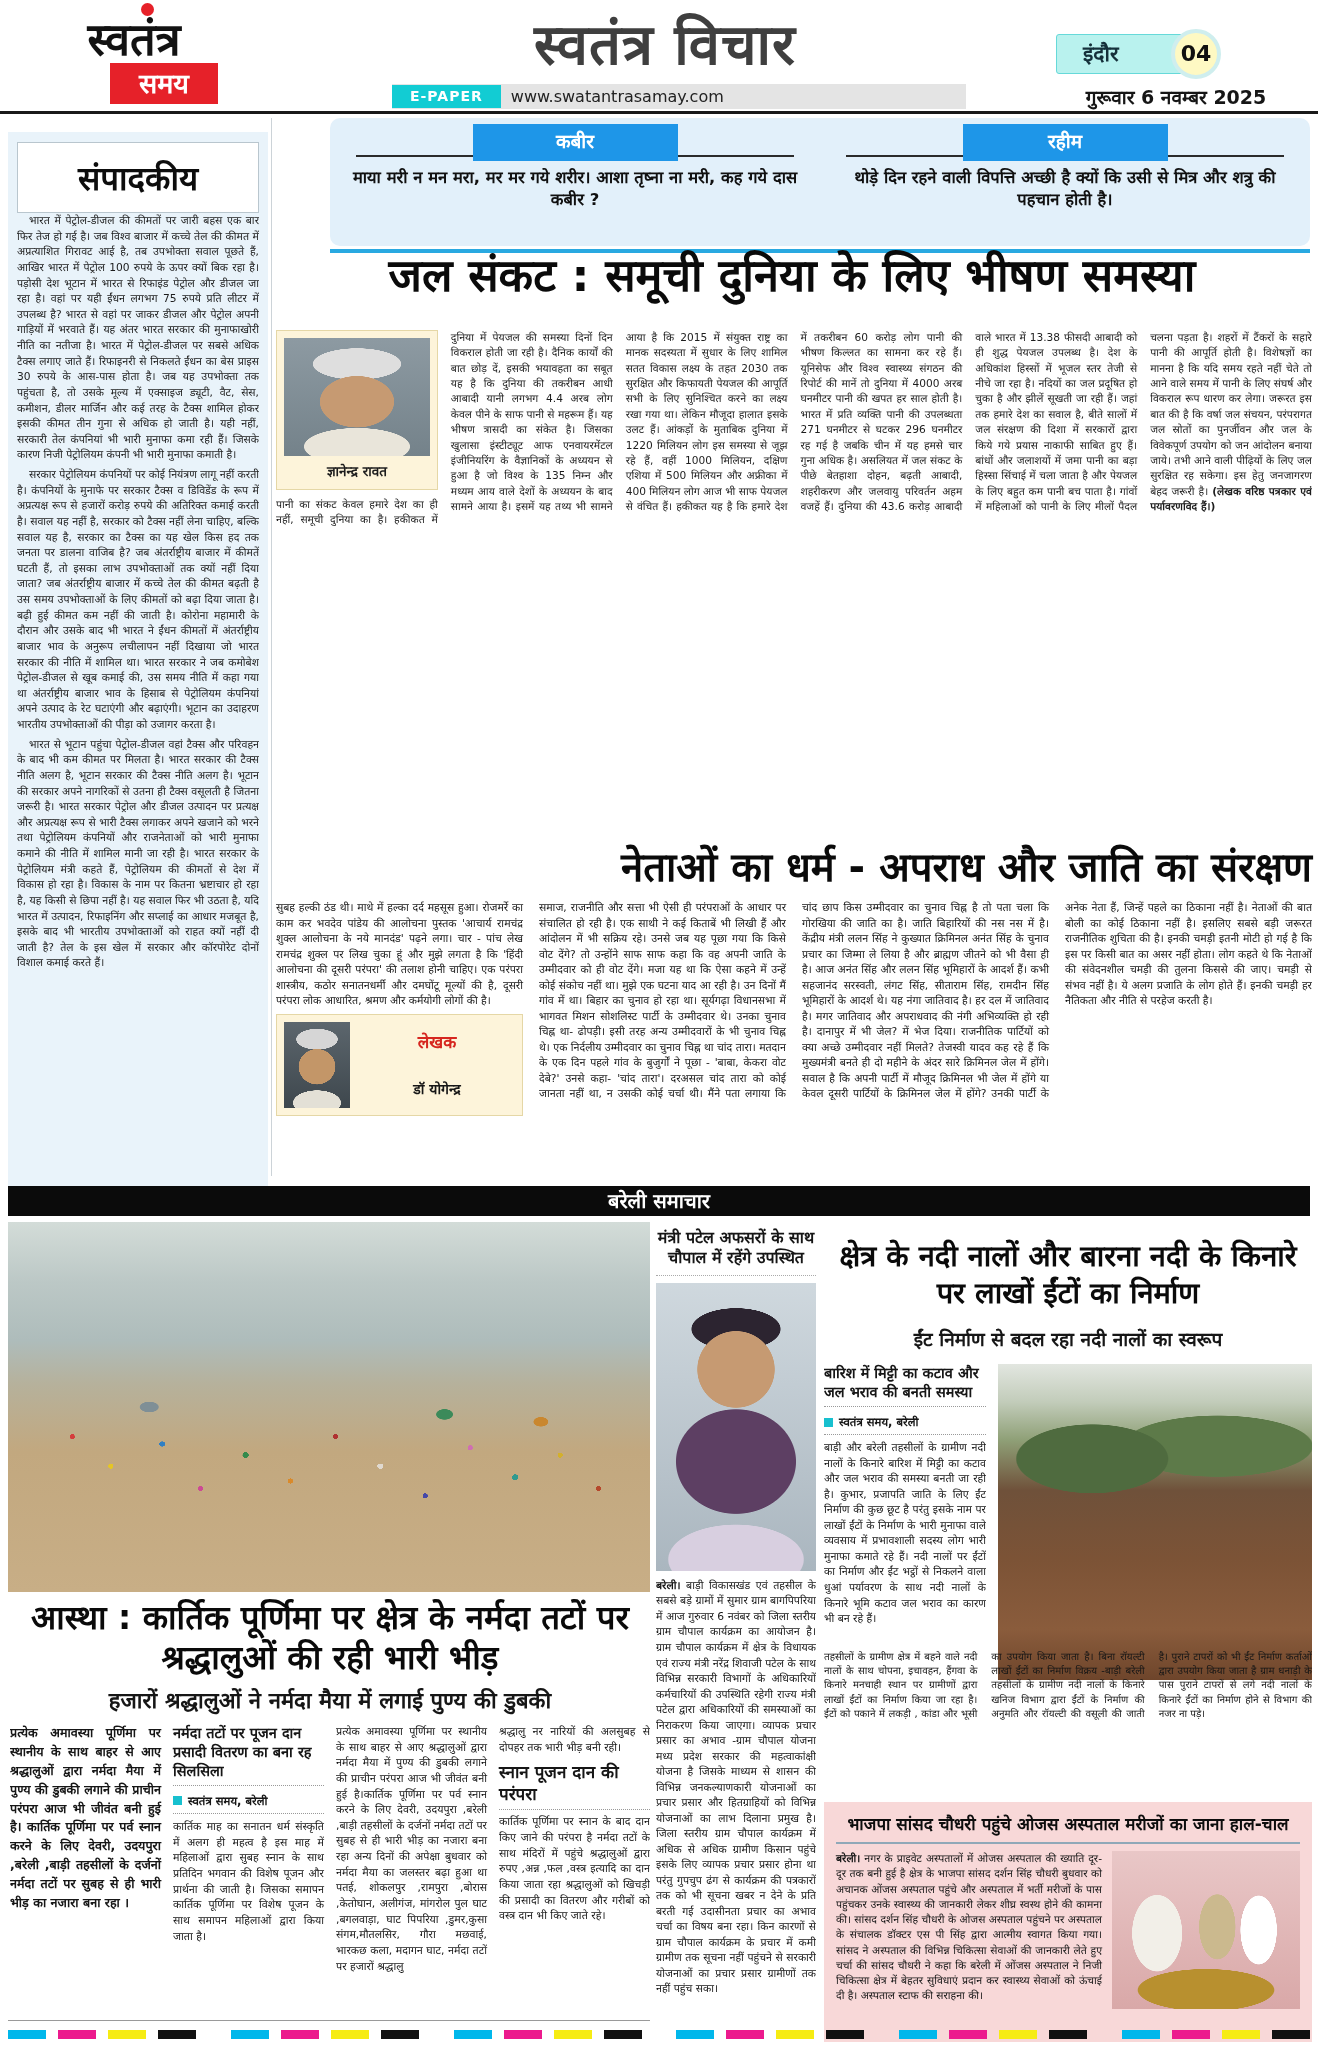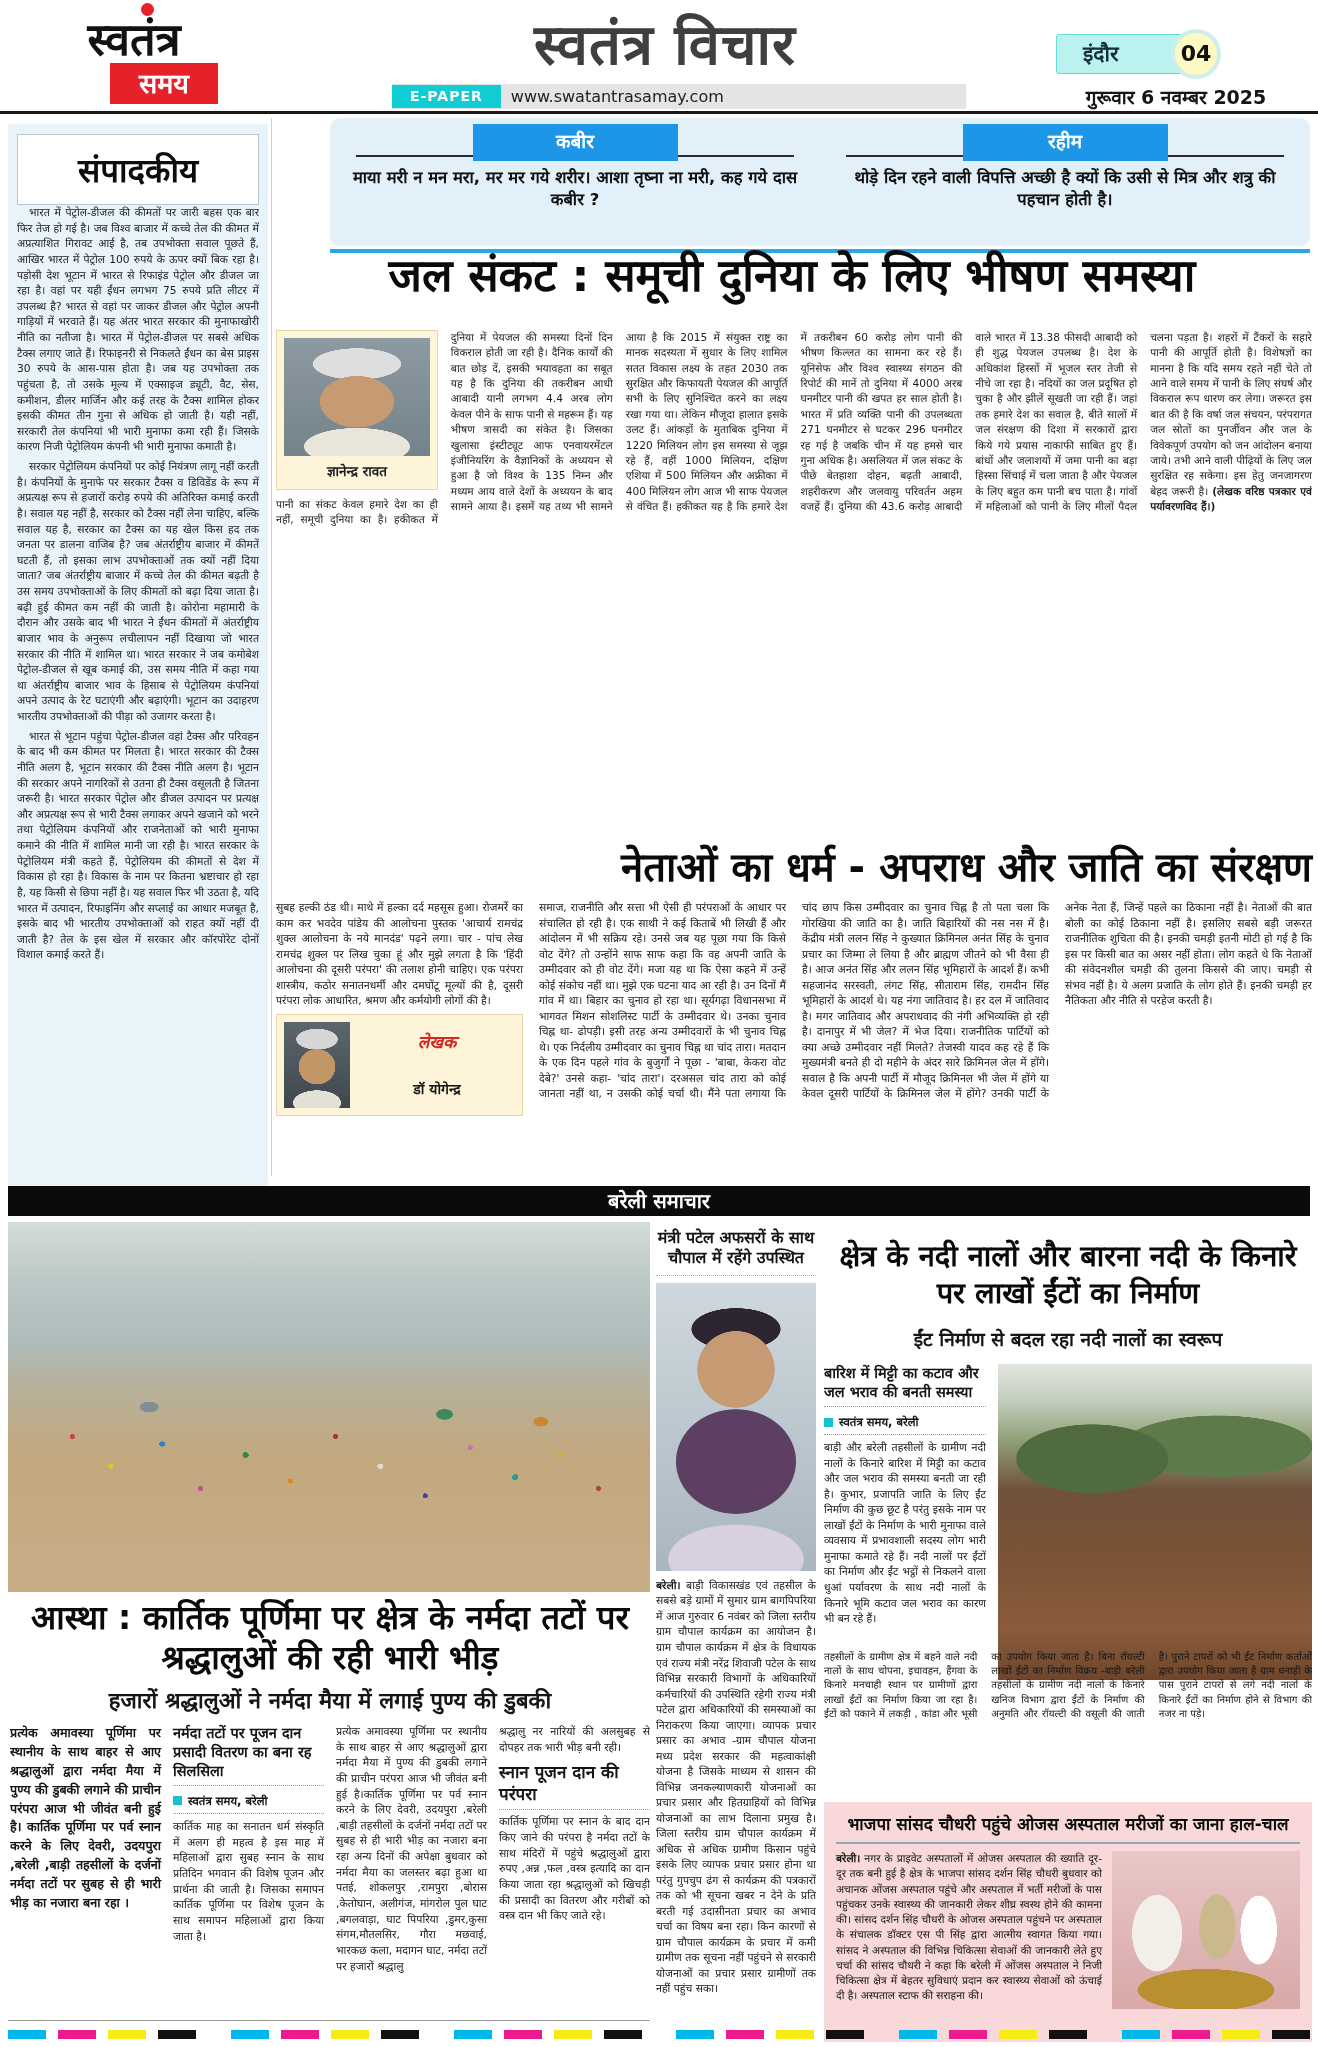--- a/index.html
+++ b/index.html
@@ -22,21 +22,21 @@
   .city{position:absolute;left:1056px;top:34px;width:148px;height:38px;background:var(--city_box_bg,#b9f2ee);
         border:1px solid var(--city_box_border,#66d9d9);border-radius:3px;}
   .city-label{display:block;line-height:38px;padding-left:26px;font-weight:bold;font-size:21px;color:#15303a;}
   .page-num{position:absolute;right:-16px;top:-6px;width:42px;height:42px;background:#fef9c3;
             border:4px solid #cfeeee;border-radius:50%;text-align:center;line-height:42px;
             font-weight:bold;font-size:22px;color:#101010;}
   .date{position:absolute;left:1040px;top:84px;width:272px;text-align:center;font-weight:bold;font-size:19px;}
   .header-rule{position:absolute;left:0;top:111px;width:1318px;height:3px;background:#191919;}
   .vsep{position:absolute;left:271px;top:118px;width:1px;height:1058px;background:#ccd3d8;}
   
-  .edit-col{position:absolute;left:8px;top:124px;width:260px;height:1062px;background:var(--editorial_bg,#e9f3fa);
+  .edit-col{position:absolute;left:8px;top:132px;width:260px;height:1062px;background:var(--editorial_bg,#e9f3fa);
             padding:10px 9px;box-sizing:border-box;}
   .edit-title{background:#fff;border:1px solid #b9c6ce;text-align:center;font-size:33px;font-weight:bold;
               padding:12px 0;color:#0d0d0d;}
   .edit-head{font-size:20.5px;font-weight:bold;line-height:1.3;padding:12px 4px 8px;color:#0d0d0d;}
   .edit-body{font-size:10.7px;line-height:1.46;text-align:justify;color:#1c1c1c;overflow:hidden;height:880px;}
   .edit-body p{margin:0 0 4px;text-indent:12px;}
   
   .quotes{position:absolute;left:330px;top:118px;width:980px;height:128px;background:var(--quote_bg,#e2f0fa);
           border-radius:10px;display:flex;}
   .quote{flex:1;padding:6px 22px 0;}
@@ -68,21 +68,21 @@
               font-size:10.7px;line-height:1.45;text-align:justify;overflow:hidden;}
   .dharm-cols p{margin:0;}
   .author-card2{display:flex;background:var(--author_box_bg,#fdf4da);border:1px solid var(--author_box_border,#e5d7a6);
                 padding:7px;gap:9px;margin:5px 0;break-inside:avoid;}
   .author2-photo{width:66px;height:86px;flex:none;background:
       radial-gradient(60% 24% at 50% 94%, #e3e0d6 0 60%, transparent 61%),
       radial-gradient(46% 34% at 50% 52%, #c39668 0 60%, transparent 61%),
       radial-gradient(52% 20% at 50% 20%, #d6d6d6 0 60%, transparent 61%),
       linear-gradient(#5c666d,#3e474d);}
   .author2-meta{flex:1;text-align:center;align-self:center;}
-  .lekhak{color:var(--lekhak_red,#d6261f);font-weight:bold;font-size:17px;margin-bottom:25px;font-style:italic;}
+  .lekhak{color:var(--lekhak_red,#d6261f);font-weight:bold;font-size:17px;margin-bottom:25px;}
   .a2name{font-weight:bold;font-size:14px;}
   
   .band{position:absolute;left:8px;top:1186px;width:1302px;height:30px;background:var(--band_black,#0b0b0b);
         color:#fff;text-align:center;font-size:20px;font-weight:bold;line-height:30px;}
   
   .river{position:absolute;left:8px;top:1222px;width:642px;height:370px;overflow:hidden;background:
       linear-gradient(180deg,#d3dcd8 0%,#bcc8c6 16%,#aebcbb 32%,#b6b19b 44%,#c2a87f 62%,#c8ae86 100%);}
   .river::before{content:"";position:absolute;inset:0;background:
       radial-gradient(5px 5px at 10% 58%, #d43d3d 50%, transparent 52%),
       radial-gradient(5px 5px at 16% 66%, #e5c526 50%, transparent 52%),

